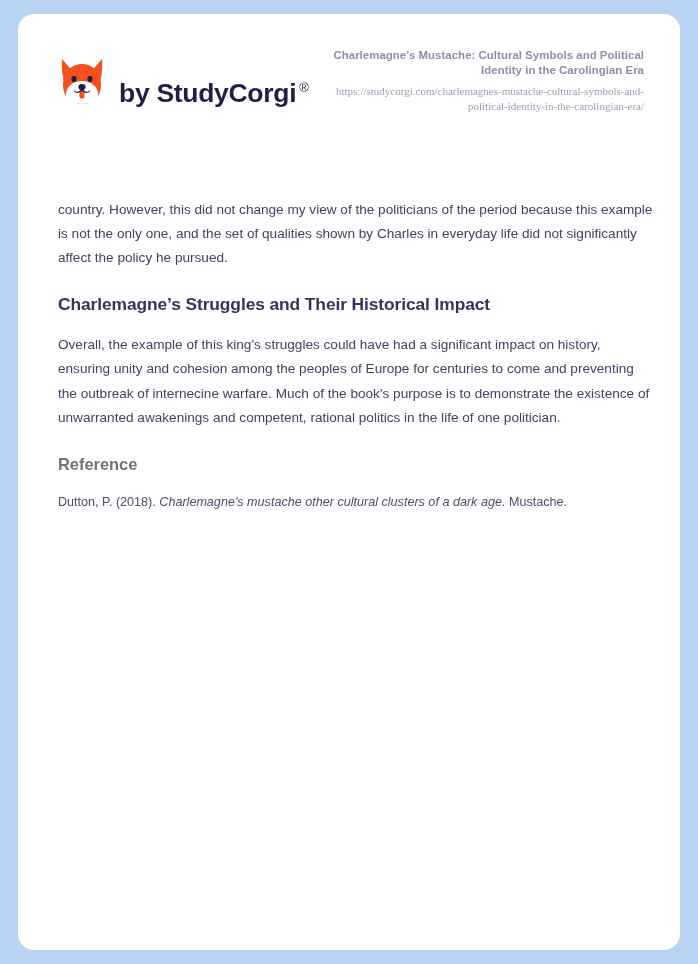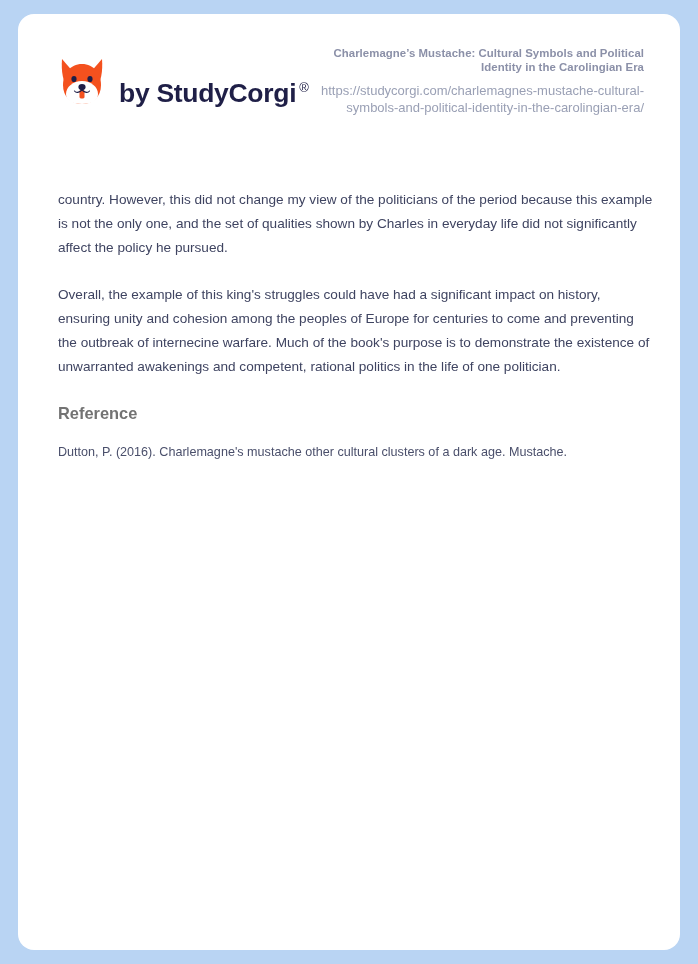--- a/index.html
+++ b/index.html
@@ -89,32 +89,33 @@
   .doc-title {
     color: #8b90a8;
     font-size: 11.4px;
     font-weight: bold;
     line-height: 1.28;
     letter-spacing: 0.05px;
   }
 
   .doc-url {
     color: #9aa0b5;
-    font-size: 13px;
+    font-size: 11px;
     font-weight: normal;
     line-height: 1.33;
     margin-top: 7px;
     word-break: break-word;
+    font-family: Liberation Serif, serif;
   }
 
   
   .content {
     position: absolute;
     left: 40px;
-    top: 174px;
+    top: 184px;
     width: 598px;
   }
 
   p.body-text {
     color: #3f4461;
     font-size: 13.6px;
     line-height: 1.78;
     text-align: left;
     margin-bottom: 22px;
   }
@@ -137,20 +138,21 @@
   }
 
   p.citation {
     color: #4a4f6b;
     font-size: 12.6px;
     line-height: 1.9;
     max-width: 580px;
   }
 
   p.citation .italic-title {
+    font-style: italic;
   }
 </style>
 </head>
 <body>
 
 <div class="page-frame">
   <div class="paper">
 
     <div class="doc-header">
 
@@ -187,25 +189,26 @@
       <div class="header-meta">
         <div class="doc-title">Charlemagne’s Mustache: Cultural Symbols and Political Identity in the Carolingian Era</div>
         <div class="doc-url">https://studycorgi.com/charlemagnes-mustache-cultural-symbols-and-political-identity-in-the-carolingian-era/</div>
       </div>
     </div>
 
     <div class="content">
 
       <p class="body-text">country. However, this did not change my view of the politicians of the period because this example is not the only one, and the set of qualities shown by Charles in everyday life did not significantly affect the policy he pursued.</p>
 
+      <h2 class="section-heading">Charlemagne’s Struggles and Their Historical Impact</h2>
 
       <p class="body-text">Overall, the example of this king's struggles could have had a significant impact on history, ensuring unity and cohesion among the peoples of Europe for centuries to come and preventing the outbreak of internecine warfare. Much of the book's purpose is to demonstrate the existence of unwarranted awakenings and competent, rational politics in the life of one politician.</p>
 
       <h2 class="reference-heading">Reference</h2>
 
       <p class="citation">
-        <span>Dutton, P. (2016). </span><span class="italic-title">Charlemagne's mustache other cultural clusters of a dark age.</span><span> Mustache.</span>
+        <span>Dutton, P. (2018). </span><span class="italic-title">Charlemagne's mustache other cultural clusters of a dark age.</span><span> Mustache.</span>
       </p>
 
     </div>
 
   </div>
 </div>
 
 </body></html>

